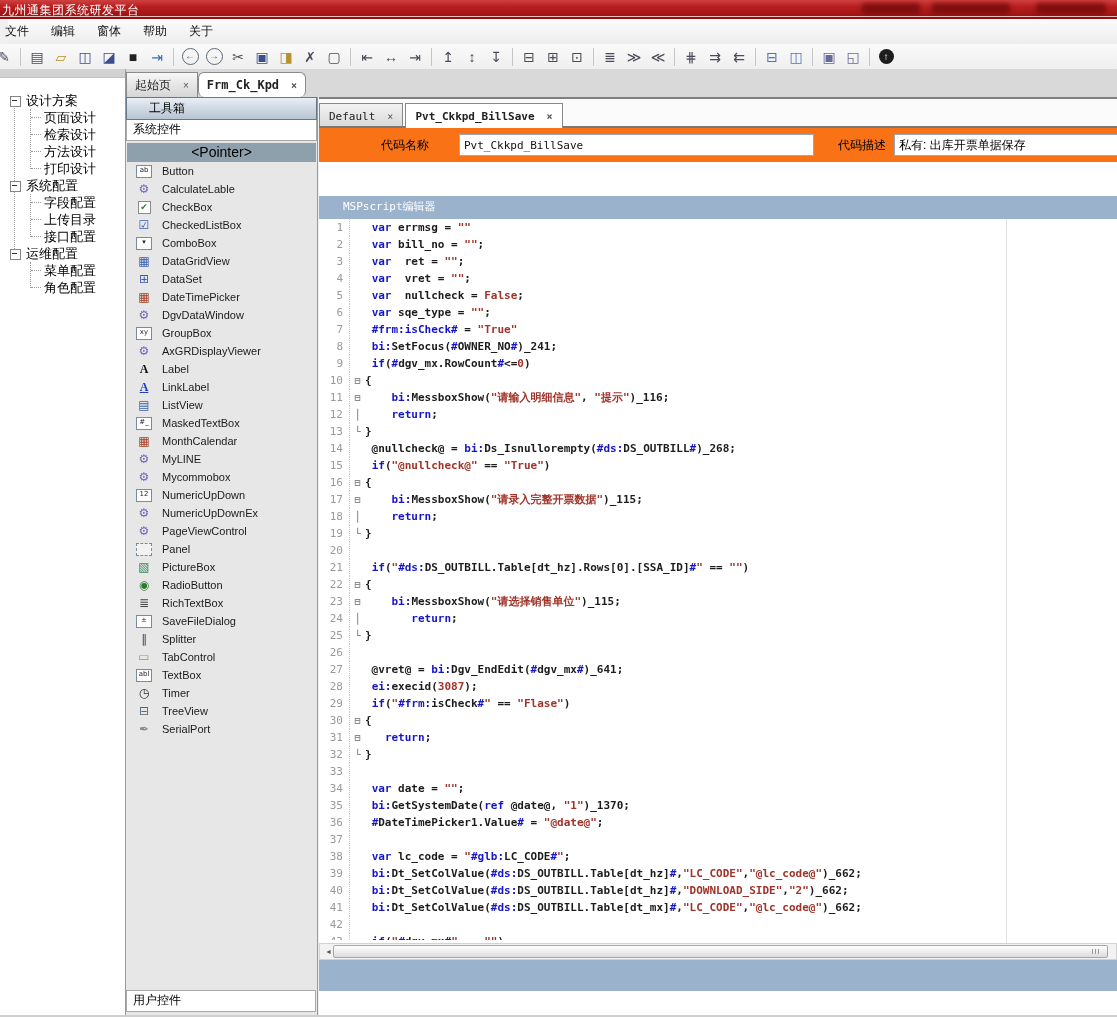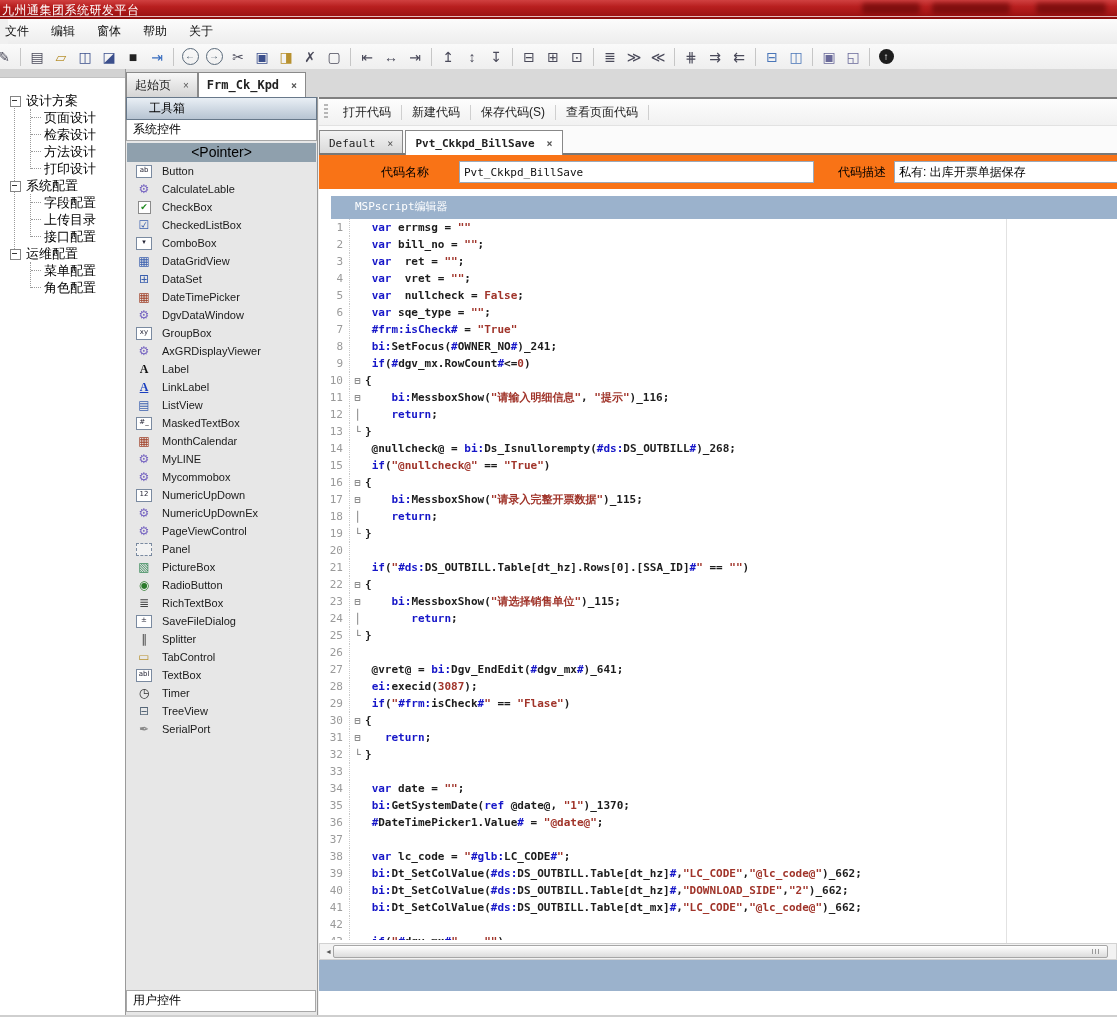--- a/index.html
+++ b/index.html
@@ -43,21 +43,21 @@
   .tree-children{position:relative;}
   .tree-children::before{content:"";position:absolute;left:30px;top:0;bottom:8px;border-left:1px dotted #9a9a9a;}
   .tree-child-row{position:relative;height:17px;line-height:17px;padding-left:44px;}
   .tree-child-row::after{content:"";position:absolute;left:31px;top:8px;width:10px;border-top:1px dotted #9a9a9a;}
 
   
   .tabrow{position:absolute;left:126px;top:69px;right:0;height:28px;background:#d9d9d9;display:flex;align-items:flex-end;}
   .doc-tab{height:25px;display:flex;align-items:center;justify-content:space-between;
     border:1px solid #8a8a8a;border-bottom:none;background:linear-gradient(#f7f7f7,#d5d5d5);
     font-size:12px;color:#222;padding:0 8px;box-sizing:border-box;}
-  .doc-tab.active{background:#fff;font-weight:bold;font-family:"DejaVu Sans Mono",monospace;}
+  .doc-tab.active{background:#fff;font-weight:bold;font-family:"DejaVu Sans Mono",monospace;border-radius:6px;}
   .tab-close{font-size:10px;color:#555;margin-left:12px;}
 
   
   .toolbox{position:absolute;left:126px;top:97px;width:192px;bottom:2px;background:#e7e7e7;
     border-right:1px solid #999;box-sizing:border-box;}
   .tb-header{height:21px;line-height:20px;background:linear-gradient(#e9eff5,#b7c4d2);
     border:1px solid #67788a;font-size:12px;color:#000;padding-left:22px;}
   .tb-cat{height:20px;line-height:19px;background:#fff;border:1px solid #a8a8a8;border-top:none;
     font-size:12px;color:#000;padding-left:6px;}
   .tb-cat.bottom{position:absolute;left:0;right:1px;bottom:3px;border-top:1px solid #a8a8a8;}
@@ -94,21 +94,21 @@
 
   .fieldsrow{height:34px;display:flex;align-items:center;background:#f97316;padding-left:36px;}
   .field-label{font-size:12px;color:#000;}
   .f-name-label{margin-left:26px;}
   .f-name-input{margin-left:30px;width:345px;height:20px;border:1px solid #9aaabb;
     font-family:"DejaVu Sans Mono",monospace;font-size:11px;color:#111;padding:0 4px;}
   .f-desc-label{margin-left:24px;}
   .f-desc-input{margin-left:8px;flex:1;height:20px;border:1px solid #9aaabb;border-right:none;
     font-size:12px;color:#000;padding:0 4px;}
 
-  .editor-header{position:absolute;left:12px;right:0;top:97px;height:23px;background:#9bb2cc;
+  .editor-header{position:absolute;left:0;right:0;top:97px;height:23px;background:#9bb2cc;
     color:#fff;font-size:11px;line-height:22px;padding-left:24px;box-sizing:border-box;
     font-family:"DejaVu Sans Mono",monospace;}
   .editor{position:absolute;left:0;right:0;top:120px;bottom:72px;background:#fff;overflow:hidden;
     font-family:"DejaVu Sans Mono",monospace;font-weight:bold;font-size:11px;}
   .guide-line{position:absolute;left:687px;top:0;bottom:0;width:1px;background:#e2e2e2;}
   .code-line{height:17px;line-height:17px;display:flex;white-space:pre;}
   .code-line.partial{height:7px;overflow:hidden;}
   .ln{width:24px;text-align:right;color:#9a9a9a;font-weight:normal;padding-right:6px;
     border-right:1px dotted #c9c9c9;flex:none;}
   .fold{width:15px;text-align:center;color:#6a6a6a;font-weight:normal;font-size:10px;flex:none;}
@@ -391,31 +391,20 @@
         </div>
         <div class="tb-item">
           <span class="tb-ic" style="color: rgb(136, 136, 136);">✒</span>
           <span>SerialPort</span>
         </div>
       </div>
     <div class="tb-cat bottom">用户控件</div>
   </div>
 
   <div class="codepage">
-    <div class="toolstrip" id="toolstrip">
-      <span class="grip"></span>
-    <span class="ts-btn">打开代码</span>
-        <span class="ts-sep"></span>
-        <span class="ts-btn">新建代码</span>
-        <span class="ts-sep"></span>
-        <span class="ts-btn">保存代码(S)</span>
-        <span class="ts-sep"></span>
-        <span class="ts-btn">查看页面代码</span>
-        <span class="ts-sep"></span>
-      </div>
     <div class="codetabs" id="codetabs">
         <div class="code-tab">
           <span>Default</span>
           <span class="tab-close">×</span>
         </div>
         <div class="code-tab active">
           <span>Pvt_Ckkpd_BillSave</span>
           <span class="tab-close">×</span>
         </div>
       </div>

